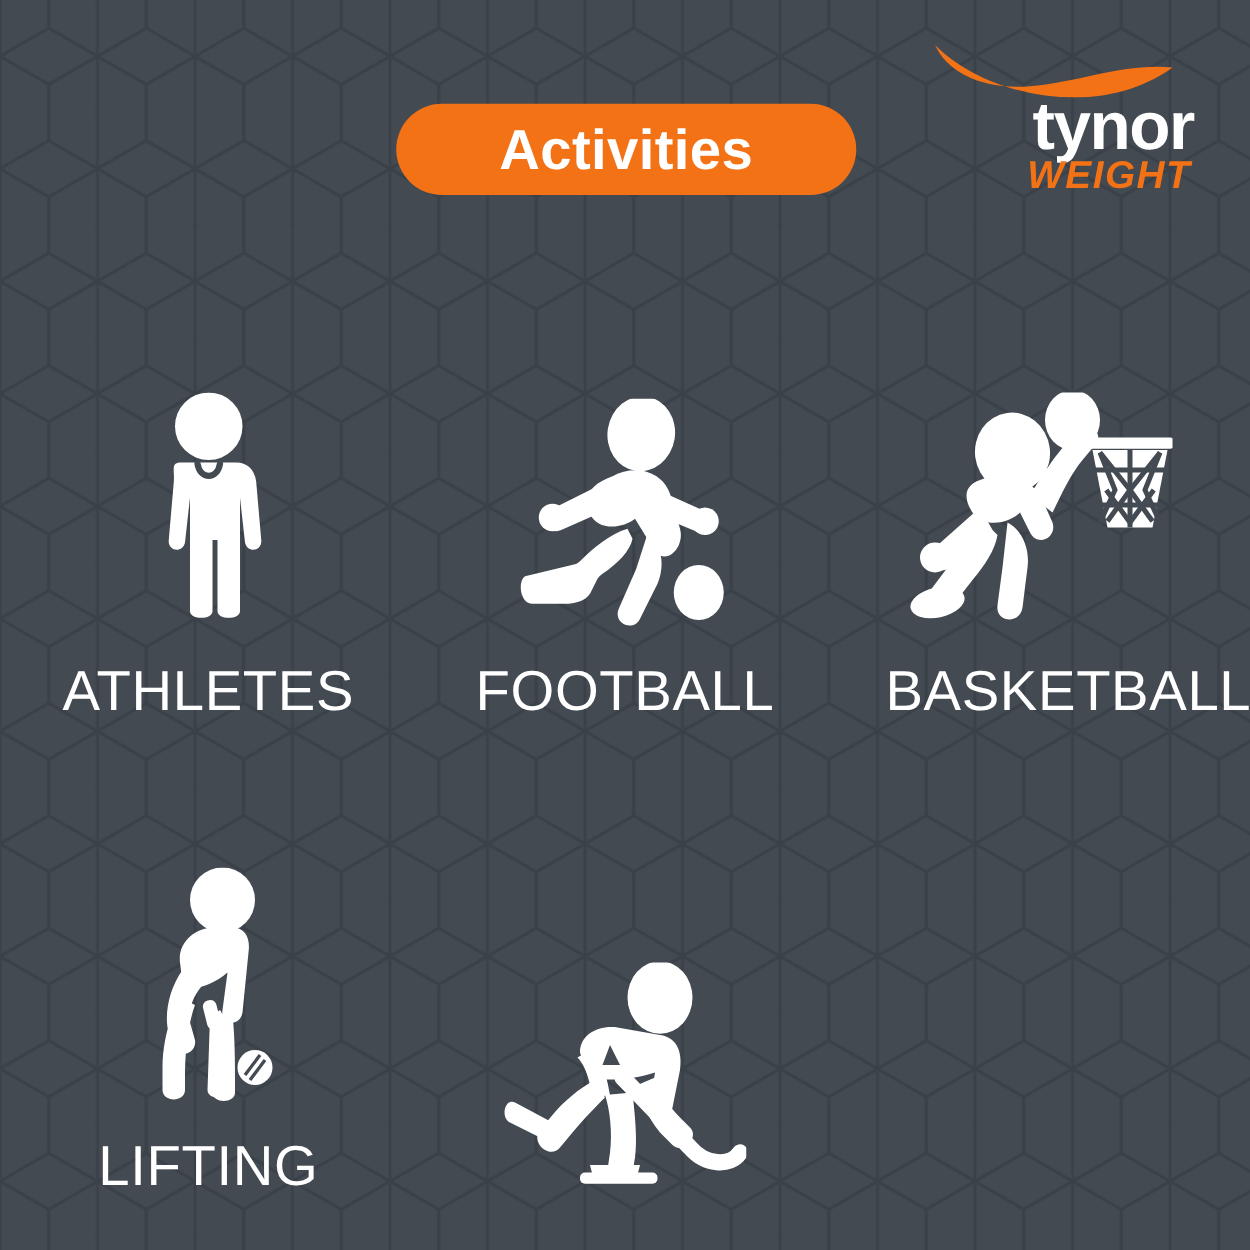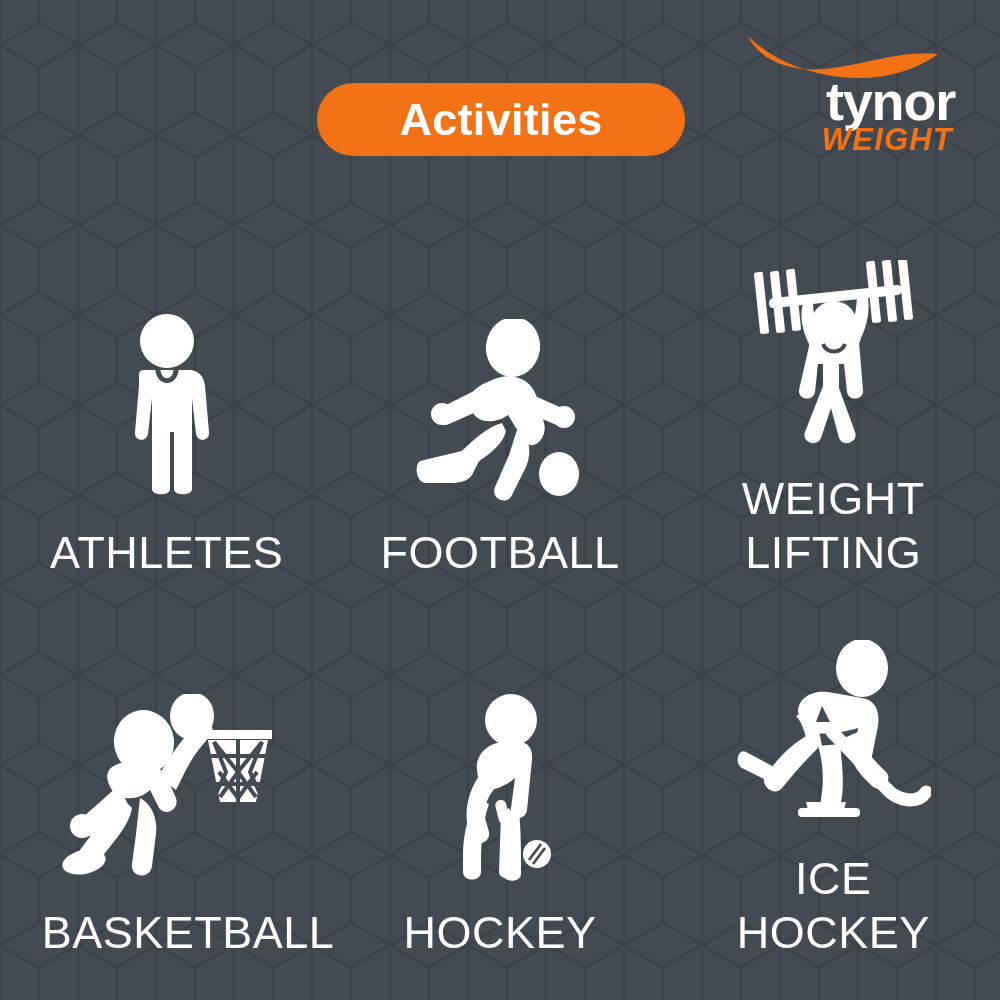--- a/index.html
+++ b/index.html
@@ -216,54 +216,20 @@
             <path d="M8 142 L58 130 C 68 128, 72 138, 66 144 L60 156
                      C 56 162, 48 164, 40 164 L14 164 C 4 164, 2 146, 8 142 Z"></path>
 
             <ellipse cx="147" cy="155" rx="20" ry="22"></ellipse>
           </g>
         </svg>
       </div>
       <div class="cell-label">FOOTBALL</div>
     </div>
 
-    <div class="cell">
-      <div class="icon-wrap">
-        <svg width="165" height="190" viewBox="0 0 165 190" xmlns="http://www.w3.org/2000/svg">
-          <g fill="#ffffff">
-
-            <path d="M22 38 L146 25 C 152 24, 153 34, 147 35 L23 48 C 17 49, 16 39, 22 38 Z"></path>
-
-            <rect x="6" y="12" width="9" height="62" rx="2" transform="rotate(-6 10 43)"></rect>
-            <rect x="22" y="11" width="9" height="62" rx="2" transform="rotate(-6 26 42)"></rect>
-            <rect x="38" y="9" width="9" height="62" rx="2" transform="rotate(-6 42 40)"></rect>
-
-            <rect x="118" y="1" width="9" height="62" rx="2" transform="rotate(-6 122 32)"></rect>
-            <rect x="134" y="0" width="9" height="62" rx="2" transform="rotate(-6 138 31)"></rect>
-            <rect x="150" y="-2" width="9" height="62" rx="2" transform="rotate(-6 154 29)"></rect>
-
-            <circle cx="83" cy="64" r="23"></circle>
-
-            <path d="M52 44 C 48 56, 52 72, 58 84 L62 96 L72 90 L68 74
-                     C 64 62, 62 50, 62 42 Z"></path>
-            <path d="M116 34 C 120 48, 116 66, 110 78 L106 90 L96 84 L100 70
-                     C 104 58, 106 44, 106 34 Z"></path>
-
-            <path d="M59 82 C 64 74, 102 72, 108 82 L112 130
-                     C 113 140, 98 142, 96 132 L93 104 L88 104 L88 128
-                     L104 172 C 108 182, 92 188, 88 178 L80 148
-                     L70 178 C 66 188, 50 182, 54 172 L72 126 L72 104
-                     L67 104 L64 132 C 62 142, 47 140, 48 130 Z"></path>
-          </g>
-
-          <path d="M72 84 C 76 94, 90 94, 94 84" fill="none" stroke="#434a52" stroke-width="4"></path>
-        </svg>
-      </div>
-      <div class="cell-label">WEIGHT LIFTING</div>
-    </div>
 
     <div class="cell">
       <div class="icon-wrap">
         <svg width="210" height="190" viewBox="0 0 210 190" xmlns="http://www.w3.org/2000/svg">
           <g fill="#ffffff">
 
             <ellipse cx="82" cy="48" rx="30" ry="32" transform="rotate(-8 82 48)"></ellipse>
 
             <ellipse cx="130" cy="22" rx="22" ry="24"></ellipse>
 
@@ -334,21 +300,21 @@
 
             <circle cx="102" cy="160" r="14"></circle>
           </g>
 
           <g stroke="#434a52" stroke-width="2.6" fill="none">
             <path d="M94 166 L106 150"></path>
             <path d="M98 170 L110 154"></path>
           </g>
         </svg>
       </div>
-      <div class="cell-label">HOCKEY</div>
+      <div class="cell-label">LIFTING</div>
     </div>
 
     <div class="cell">
       <div class="icon-wrap">
         <svg width="195" height="190" viewBox="0 0 195 190" xmlns="http://www.w3.org/2000/svg">
           <g fill="#ffffff">
 
             <ellipse cx="126" cy="28" rx="26" ry="29"></ellipse>
 
             <path d="M62 72 C 62 58, 76 50, 92 52 L126 58
@@ -376,17 +342,16 @@
 
             <path d="M10 112 L40 128 C 48 132, 42 146, 34 142 L6 128
                      C -2 124, 2 108, 10 112 Z"></path>
           </g>
 
           <path d="M96 92 L150 148 C 162 162, 182 164, 190 152" fill="none" stroke="#ffffff" stroke-width="13" stroke-linecap="round"></path>
 
           <path d="M86 66 L94 82 L80 82 Z" fill="#434a52"></path>
         </svg>
       </div>
-      <div class="cell-label">ICE HOCKEY</div>
     </div>
 
   </div>
 </div>
 
 </body></html>

